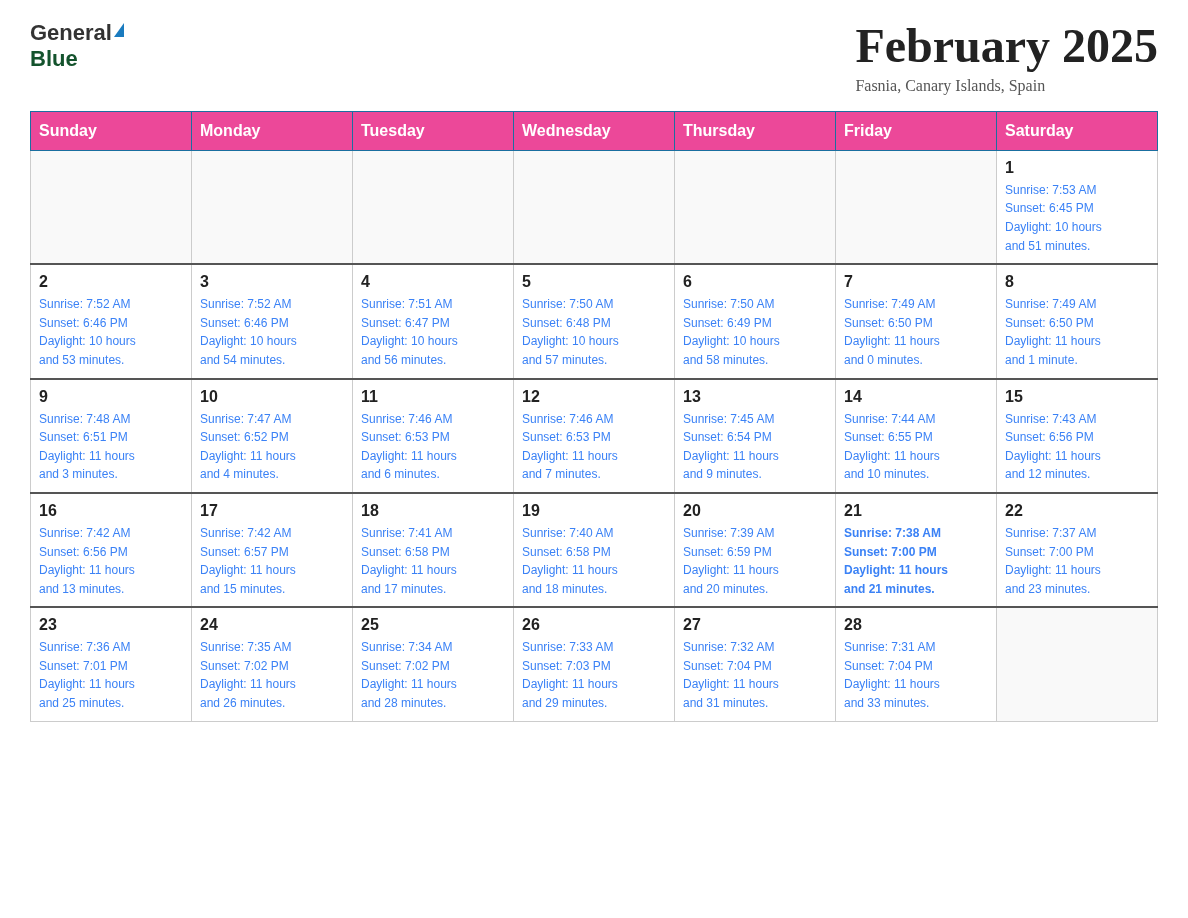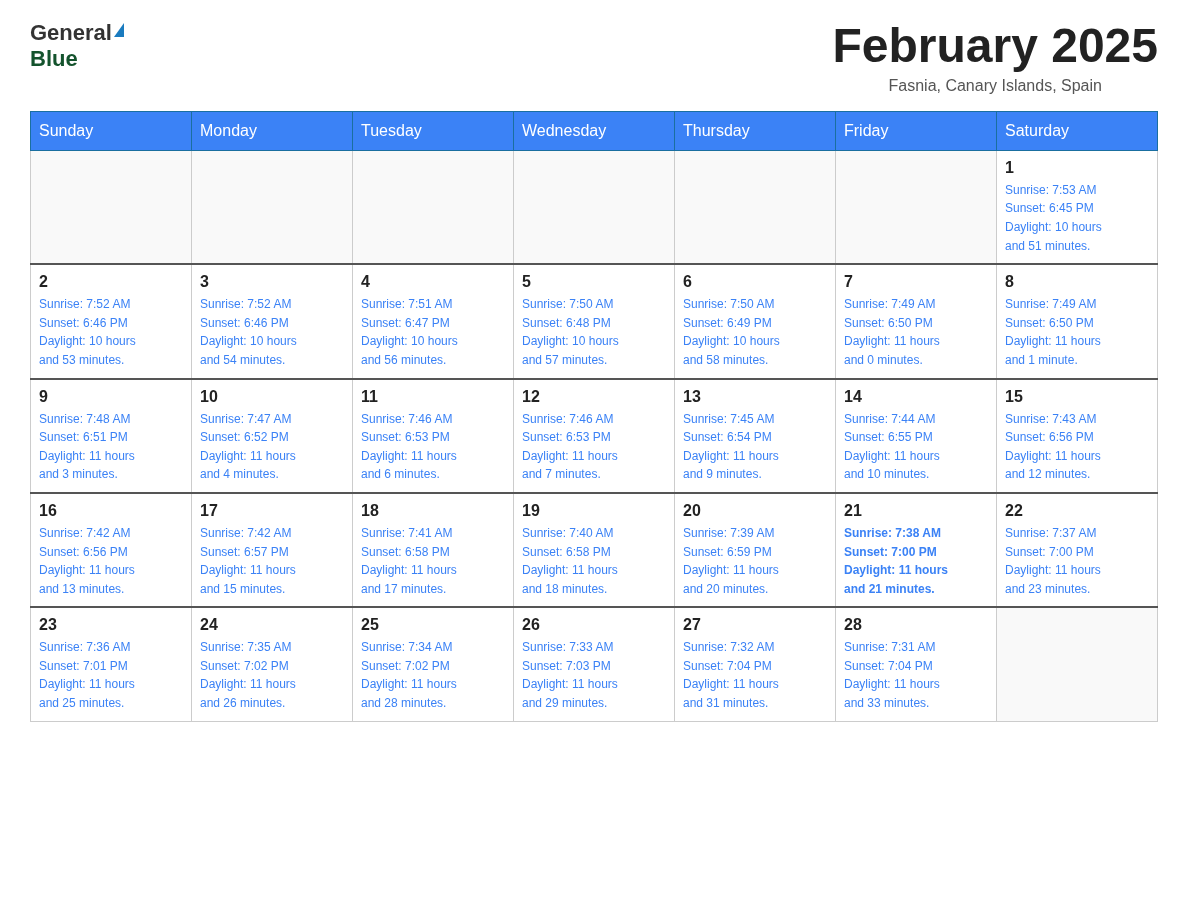--- a/index.html
+++ b/index.html
@@ -36,43 +36,44 @@
       width: 0;
       height: 0;
       border-left: 10px solid transparent;
       border-bottom: 14px solid #1a7bbf;
       margin-left: 2px;
       vertical-align: middle;
       position: relative;
       top: -3px;
     }
     .title-block {
-      text-align: center;
+      text-align: left;
+      font-family: Liberation Serif, serif;
     }
     .month-title {
       font-size: 48px;
       font-weight: bold;
       color: #222;
       line-height: 1.1;
     }
     .location {
       font-size: 16px;
       color: #555;
       margin-top: 4px;
     }
     .calendar {
       width: 100%;
       border-collapse: collapse;
       border: 1px solid #bbb;
     }
     .calendar th {
-      background-color: #3b82f6;
+      background-color: #ec4899;
       color: #fff;
       font-size: 16px;
-      font-weight: normal;
+      font-weight: bold;
       padding: 10px 8px;
       text-align: left;
       border: 1px solid #1a6fa0;
     }
     .calendar td {
       width: 14.28%;
       vertical-align: top;
       padding: 8px 8px 8px 8px;
       border: 1px solid #ccc;
       font-size: 12.5px;

